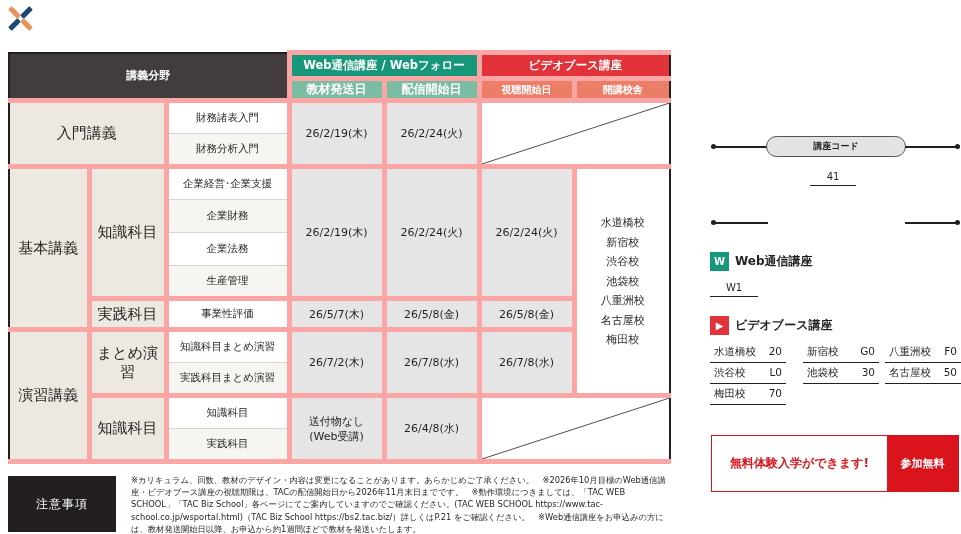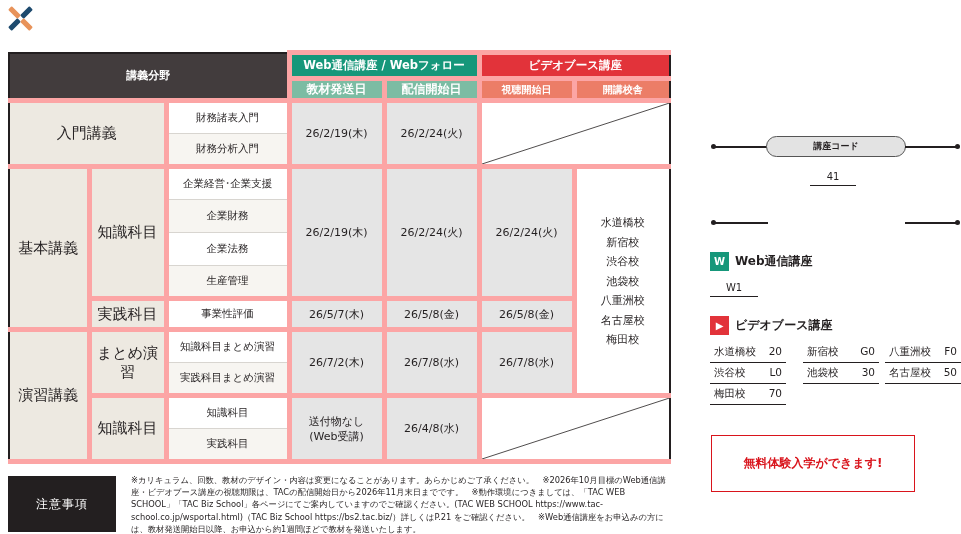--- a/index.html
+++ b/index.html
@@ -53,21 +53,21 @@
   .code-val { position: absolute; left: 810px; top: 171px; width: 46px; text-align: center; font-size: 10px; border-bottom: 1.5px solid #231f20; padding-bottom: 3px; }
 
   .svc { position: absolute; left: 710px; display: flex; align-items: center; font-size: 12px; font-weight: bold; }
   .svc-icon { width: 19px; height: 19px; margin-right: 6px; display: flex; align-items: center; justify-content: center; color: #fff; font-size: 10px; font-weight: bold; }
   .svc-icon.web { background: #16977a; }
   .svc-icon.video { background: #e2333a; }
   .w1 { position: absolute; left: 710px; top: 282px; width: 48px; text-align: center; font-size: 10px; border-bottom: 1.5px solid #231f20; padding-bottom: 3px; }
 
   .sc { position: absolute; width: 76px; display: flex; justify-content: space-between; font-size: 10.5px; border-bottom: 1.5px solid #231f20; padding: 0 4px 3px 4px; }
 
-  .cta { position: absolute; left: 711px; top: 435px; width: 204px; height: 57px; border: 1.5px solid #d9141c; display: flex; background: #fff; }
+  .cta { position: absolute; left: 711px; top: 435px; width: 248px; height: 57px; border: 1.5px solid #d9141c; display: flex; background: #fff; }
   .cta-text { flex: 1; display: flex; align-items: center; justify-content: center; color: #d9141c; font-weight: bold; font-size: 12px; }
   .cta-btn { width: 71px; background: #d9141c; color: #fff; display: flex; align-items: center; justify-content: center; font-weight: bold; font-size: 11px; }
 </style>
 </head>
 <body>
 
 <div class="title">
   <div class="title-mark">
     <span class="m1"></span>
       <span class="m2"></span>
@@ -233,13 +233,14 @@
   <span>名古屋校</span>
   <span>50</span>
 </div>
 <div class="sc" style="left:710px; top:387px;">
   <span>梅田校</span>
   <span>70</span>
 </div>
 
 <div class="cta">
   <div class="cta-text">無料体験入学ができます!</div>
+  <div class="cta-btn">参加無料</div>
 </div>
 
 </body></html>

